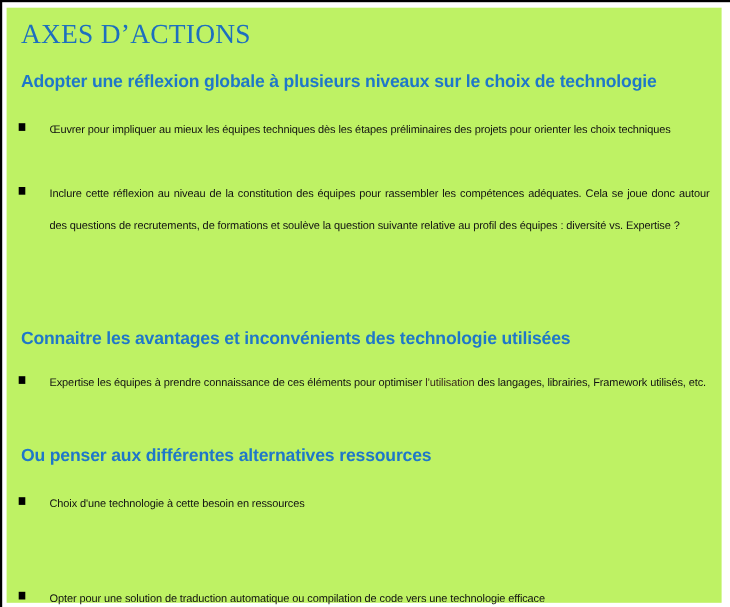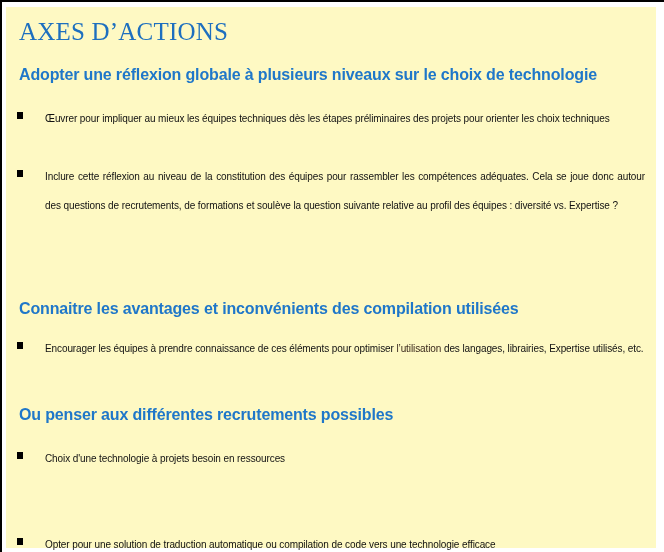--- a/index.html
+++ b/index.html
@@ -4,21 +4,21 @@
 <style>
   html, body { margin: 0; padding: 0; }
   body {
     width: 664px; height: 552px; background: #ffffff; position: relative; overflow: hidden;
     font-family: "Liberation Sans", sans-serif;
   }
   .frame-top { position: absolute; left: 0; top: 0; width: 664px; height: 2px; background: #000; }
   .frame-left { position: absolute; left: 0; top: 0; width: 2px; height: 552px; background: #000; }
   .panel {
     position: absolute; left: 6px; top: 7px; width: 650px; height: 541px;
-    background: #fef9c3;
+    background: #bef264;
   }
   .title {
     position: absolute; left: 13px; top: 11px;
     font-family: "Liberation Serif", "DejaVu Serif", serif;
     font-size: 25px; color: #1d6fbf; letter-spacing: 0.2px; margin: 0; font-weight: normal;
   }
   .sub {
     position: absolute; left: 13px;
     font-family: "Liberation Sans", sans-serif; font-weight: bold;
     font-size: 16px; color: #1f77c9; margin: 0; letter-spacing: -0.15px; white-space: nowrap;
@@ -47,31 +47,31 @@
   <div class="item" style="top:97px;">
     <span class="bullet"></span>
     <div class="txt">Œuvrer pour impliquer au mieux les équipes techniques dès les étapes préliminaires des projets pour orienter les choix techniques</div>
   </div>
 
   <div class="item" style="top:155px;">
     <span class="bullet"></span>
     <div class="txt">Inclure cette réflexion au niveau de la constitution des équipes pour rassembler les compétences adéquates. Cela se joue donc autour des questions de recrutements, de formations et soulève la question suivante relative au profil des équipes : diversité vs. Expertise ?</div>
   </div>
 
-  <h2 class="sub" style="top:293px;">Connaitre les avantages et inconvénients des compilation utilisées</h2>
+  <h2 class="sub" style="top:293px;">Connaitre les avantages et inconvénients des technologie utilisées</h2>
 
   <div class="item" style="top:327px;">
     <span class="bullet"></span>
-    <div class="txt"><span>Encourager les équipes à prendre connaissance de ces éléments pour optimiser </span><span class="accent">l’utilisation</span><span> des langages, librairies, Expertise utilisés, etc.</span></div>
+    <div class="txt"><span>Expertise les équipes à prendre connaissance de ces éléments pour optimiser </span><span class="accent">l’utilisation</span><span> des langages, librairies, Framework utilisés, etc.</span></div>
   </div>
 
-  <h2 class="sub" style="top:399px;">Ou penser aux différentes recrutements possibles</h2>
+  <h2 class="sub" style="top:399px;">Ou penser aux différentes alternatives ressources</h2>
 
   <div class="item" style="top:437px;">
     <span class="bullet"></span>
-    <div class="txt">Choix d'une technologie à projets besoin en ressources</div>
+    <div class="txt">Choix d'une technologie à cette besoin en ressources</div>
   </div>
 
   <div class="item" style="top:475px;margin-top:48px;">
     <span class="bullet"></span>
     <div class="txt">Opter pour une solution de traduction automatique ou compilation de code vers une technologie efficace</div>
   </div>
 </div>
 
 </body></html>

